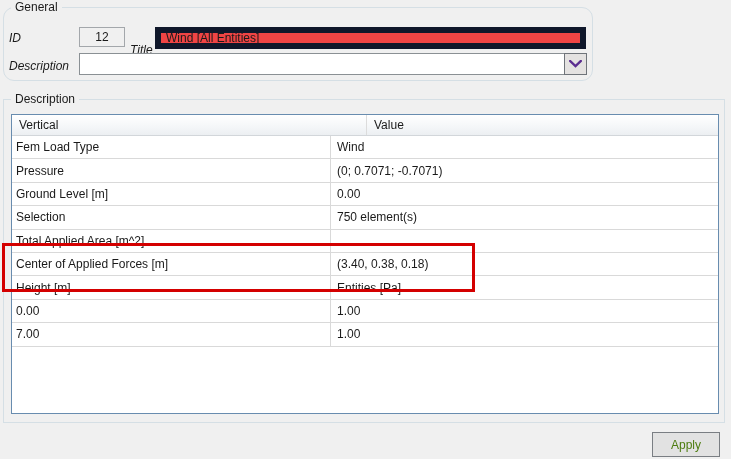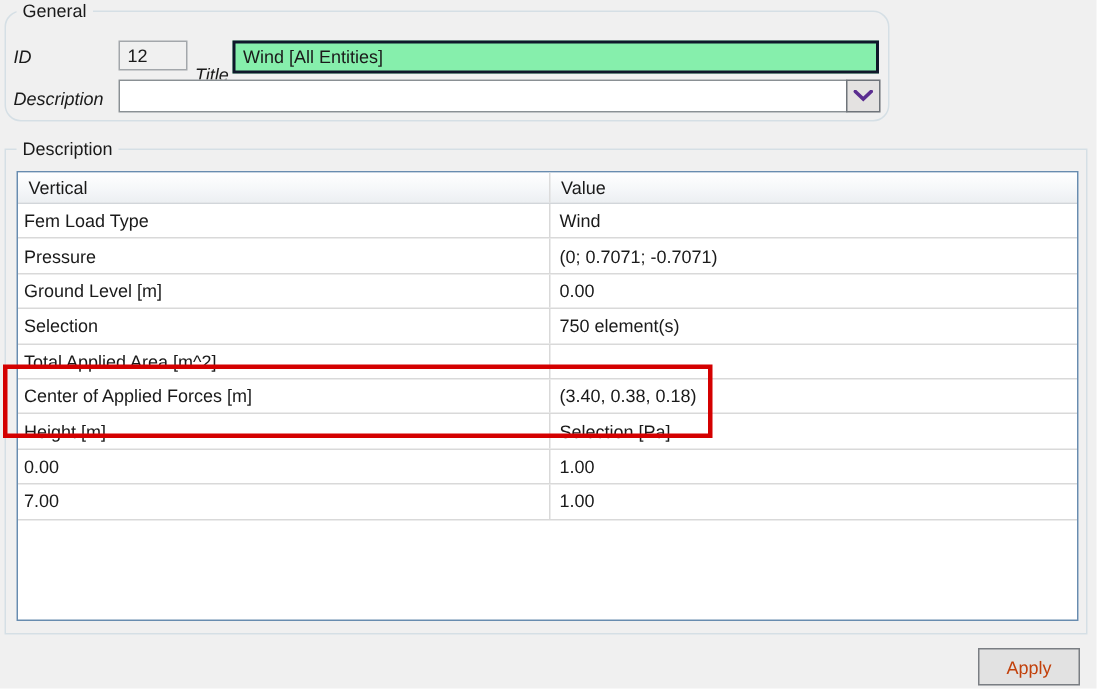--- a/index.html
+++ b/index.html
@@ -21,22 +21,22 @@
   .fld-label{position:absolute;white-space:nowrap;font-style:italic;}
   #id-label{left:5px;top:23px;}
   #title-label{left:126px;top:35px;}
   #description-label{left:5px;top:51px;}
 
   .textfield{
     position:absolute;box-sizing:border-box;
     font-family:"Liberation Sans",sans-serif;font-size:12px;color:#1a1a1a;
     padding:0 5px;outline:none;
   }
-  #id-field{left:75px;top:19px;width:46px;height:20px;background:#f0f0f0;border:1px solid #a3a7ab;}
-  #title-field{left:151px;top:19px;width:431px;height:22px;background:#86efac;border:2px solid #0f172a;}
+  #id-field{left:75px;top:19px;width:46px;height:20px;background:#f0f0f0;border:1px solid #a3a7ab;text-align:center;}
+  #title-field{left:151px;top:19px;width:431px;height:22px;background:#ef4444;border:6px solid #0f172a;}
   #description-field{left:75px;top:45px;width:486px;height:22px;background:#ffffff;border:1px solid #8a9094;}
   #description-dropdown{
     position:absolute;left:560px;top:45px;width:23px;height:22px;
     background:#e4e2e1;border:1px solid #6f747a;box-sizing:border-box;
     display:flex;align-items:center;justify-content:center;padding:0;cursor:default;
   }
 
   #prop-table{
     position:absolute;left:7px;top:14px;width:708px;height:300px;
     background:#ffffff;border:1px solid #688caf;box-sizing:border-box;
@@ -45,33 +45,33 @@
   .t-header{
     display:flex;height:20px;flex:0 0 auto;
     background:linear-gradient(180deg,#ffffff 0%,#f5f7f9 55%,#eceff2 100%);
     border-bottom:1px solid #d2d6da;
   }
   .th{box-sizing:border-box;padding:3px 0 0 7px;white-space:nowrap;overflow:hidden;}
   .th-property{width:355px;border-right:1px solid #dcdcdc;}
   .th-value{flex:1;}
   .t-row{display:flex;height:22.4px;flex:0 0 auto;border-bottom:1px solid #d9d9d9;}
   .td{box-sizing:border-box;display:flex;align-items:center;white-space:nowrap;overflow:hidden;}
-  .td-property{width:355px;border-right:1px solid #d9d9d9;padding-left:4px;}
+  .td-property{width:319px;border-right:1px solid #d9d9d9;padding-left:4px;}
   .td-value{flex:1;padding-left:6px;}
   .t-filler{flex:1 1 auto;}
 
   #highlight-box{
     position:absolute;left:2px;top:243px;width:473px;height:49px;
     border:3px solid #d40000;box-sizing:border-box;z-index:5;pointer-events:none;
   }
 
   #apply-button{
     position:absolute;left:652px;top:432px;width:68px;height:25px;
     background:#e2e2e2;border:1px solid #7a7e83;box-sizing:border-box;
-    font-family:"Liberation Sans",sans-serif;font-size:12px;color:#c2410c;
+    font-family:"Liberation Sans",sans-serif;font-size:12px;color:#4d7c0f;
     text-align:center;cursor:default;
   }
 </style>
 </head>
 <body>
 
 <div id="general-group" class="groupbox">
   <span class="groupbox-label">General</span>
 
   <span id="id-label" class="fld-label">ID</span>
@@ -118,21 +118,21 @@
     </div>
     <div class="t-row">
       <div class="td td-property">Total Applied Area [m^2]</div>
     </div>
     <div class="t-row">
       <div class="td td-property">Center of Applied Forces [m]</div>
       <div class="td td-value">(3.40, 0.38, 0.18)</div>
     </div>
     <div class="t-row">
       <div class="td td-property">Height [m]</div>
-      <div class="td td-value">Selection [Pa]</div>
+      <div class="td td-value">Entities [Pa]</div>
     </div>
     <div class="t-row">
       <div class="td td-property">0.00</div>
       <div class="td td-value">1.00</div>
     </div>
     <div class="t-row">
       <div class="td td-property">7.00</div>
       <div class="td td-value">1.00</div>
     </div>
     <div class="t-filler"></div>

